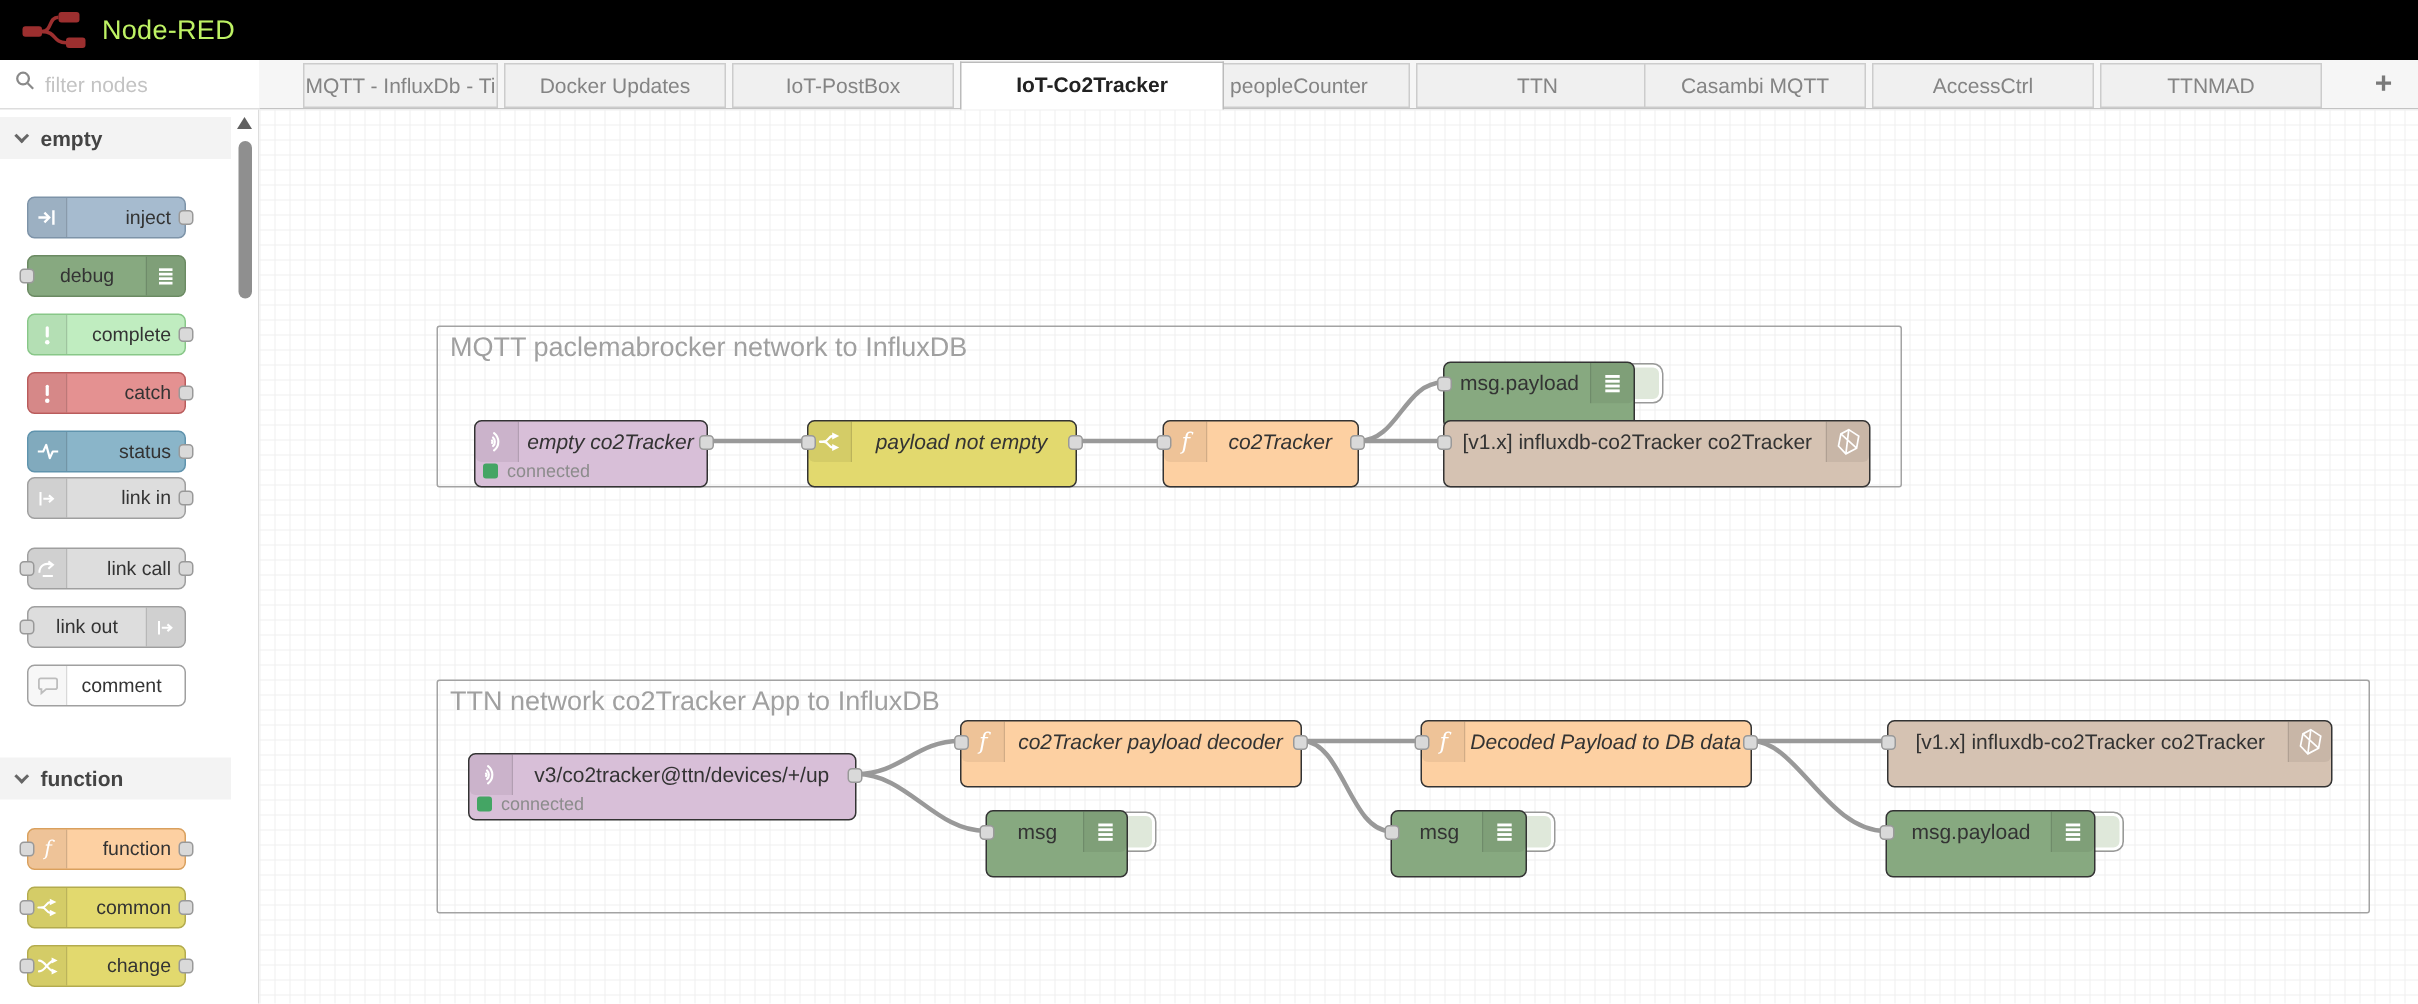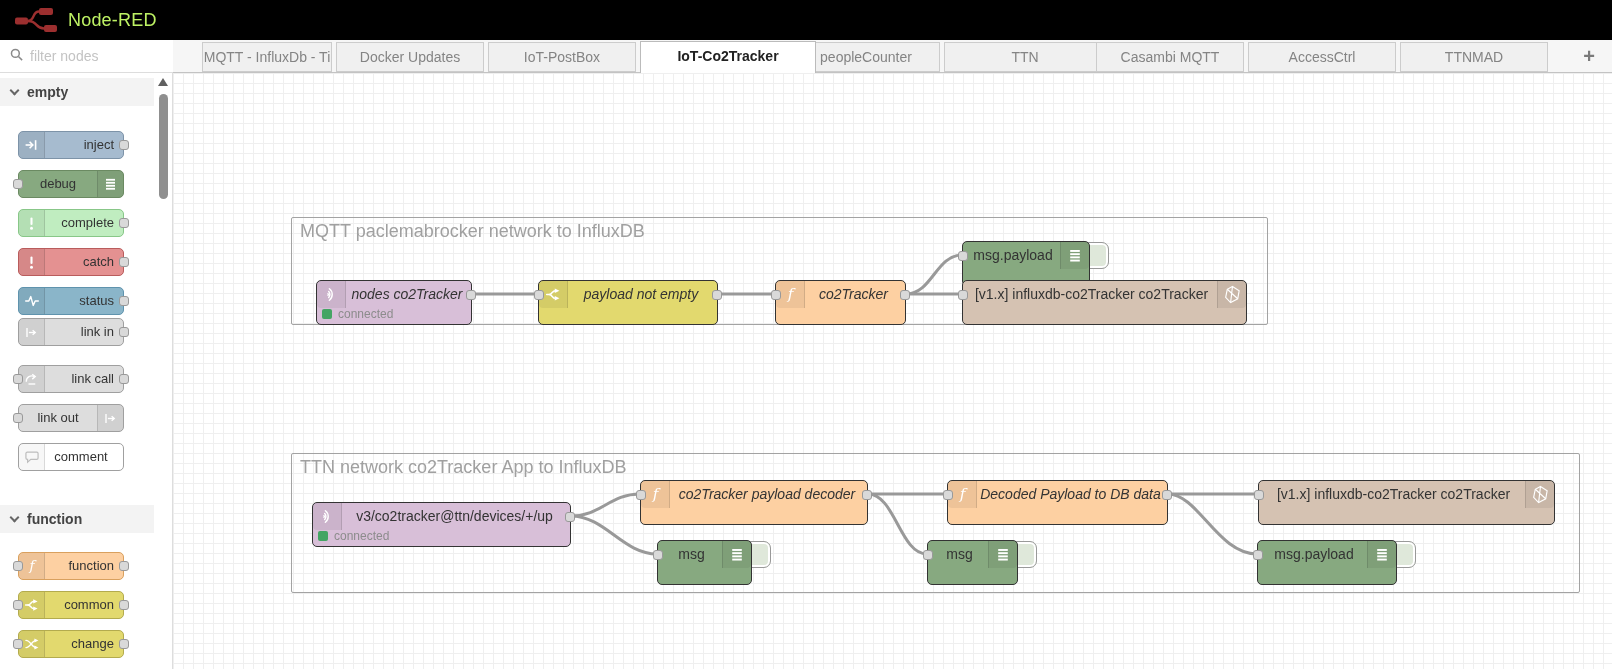--- a/index.html
+++ b/index.html
@@ -291,21 +291,21 @@
     <div class="node ic-l c-mqtt" style="left:143px;top:207px;width:156px;">
       <span class="nicon l">
           <svg width="17" height="17" viewBox="0 0 20 20">
             <g fill="none" stroke="#fff" stroke-width="1.7" stroke-linecap="round">
               <path d="M7.5 3.2 A 8.6 8.6 0 0 1 7.5 16.8"></path>
               <path d="M6.7 6.6 A 4.8 4.8 0 0 1 6.7 13.4"></path>
               <path d="M5.9 9 A 1.6 1.6 0 0 1 5.9 11"></path>
             </g>
           </svg>
         </span>
-      <span class="nlabel it">nodes co2Tracker</span>
+      <span class="nlabel it">empty co2Tracker</span>
       <span class="port out"></span>
     </div>
     <div class="nstatus" style="left:149px;top:234px;">
       <span class="sdot"></span>
       <span>connected</span>
     </div>
 
     <div class="node ic-l c-switch" style="left:365px;top:207px;width:180px;">
       <span class="nicon l">
           <svg width="17" height="17" viewBox="0 0 20 20">
@@ -351,21 +351,21 @@
       <span class="nicon r">
           <svg width="19" height="19" viewBox="0 0 20 20" fill="none" stroke="#fff" stroke-width="1.2">
             <polygon points="10,1.5 17,6 15.5,14.5 8,18.5 2.8,13 4.5,4.5"></polygon>
             <path d="M4.5 4.5 L15.5 14.5 M10 1.5 L8 18.5 M4.5 4.5 L10 9.5"></path>
           </svg>
         </span>
       <span class="nlabel">[v1.x] influxdb-co2Tracker co2Tracker</span>
       <span class="port in"></span>
     </div>
 
-    <div class="group" style="left:118px;top:380px;width:1289px;height:140px;">
+    <div class="group" style="left:118px;top:380px;width:1289px;height:156px;">
       <span class="glabel">TTN network co2Tracker App to InfluxDB</span>
     </div>
 
     <div class="node ic-l c-mqtt" style="left:139px;top:429px;width:259px;">
       <span class="nicon l">
           <svg width="17" height="17" viewBox="0 0 20 20">
             <g fill="none" stroke="#fff" stroke-width="1.7" stroke-linecap="round">
               <path d="M7.5 3.2 A 8.6 8.6 0 0 1 7.5 16.8"></path>
               <path d="M6.7 6.6 A 4.8 4.8 0 0 1 6.7 13.4"></path>
               <path d="M5.9 9 A 1.6 1.6 0 0 1 5.9 11"></path>

